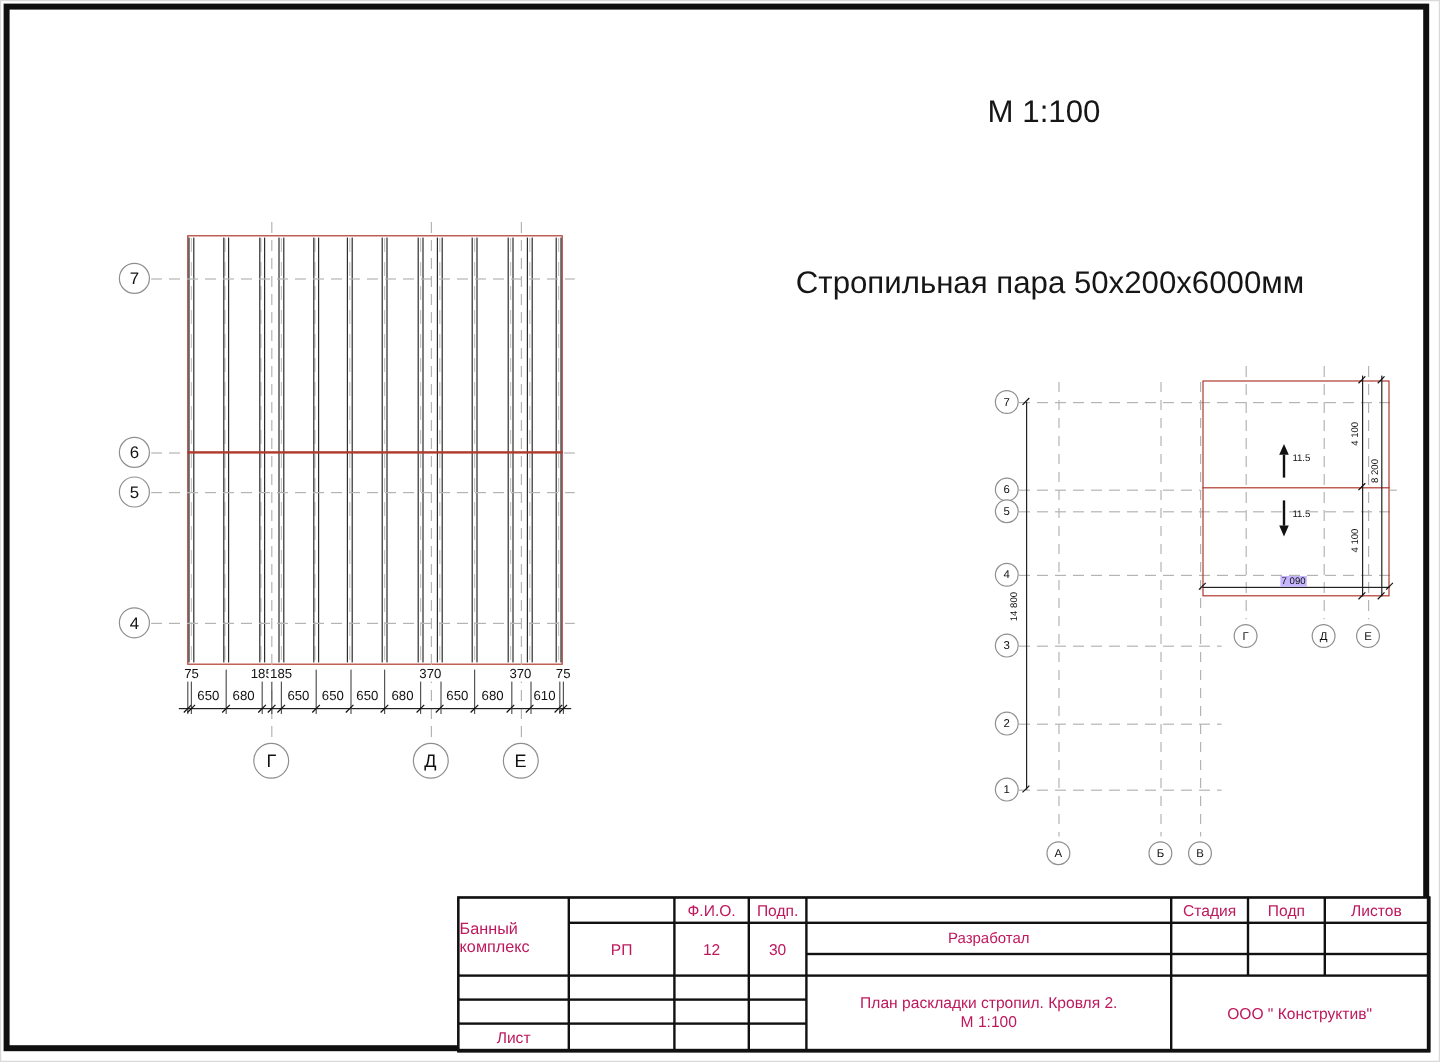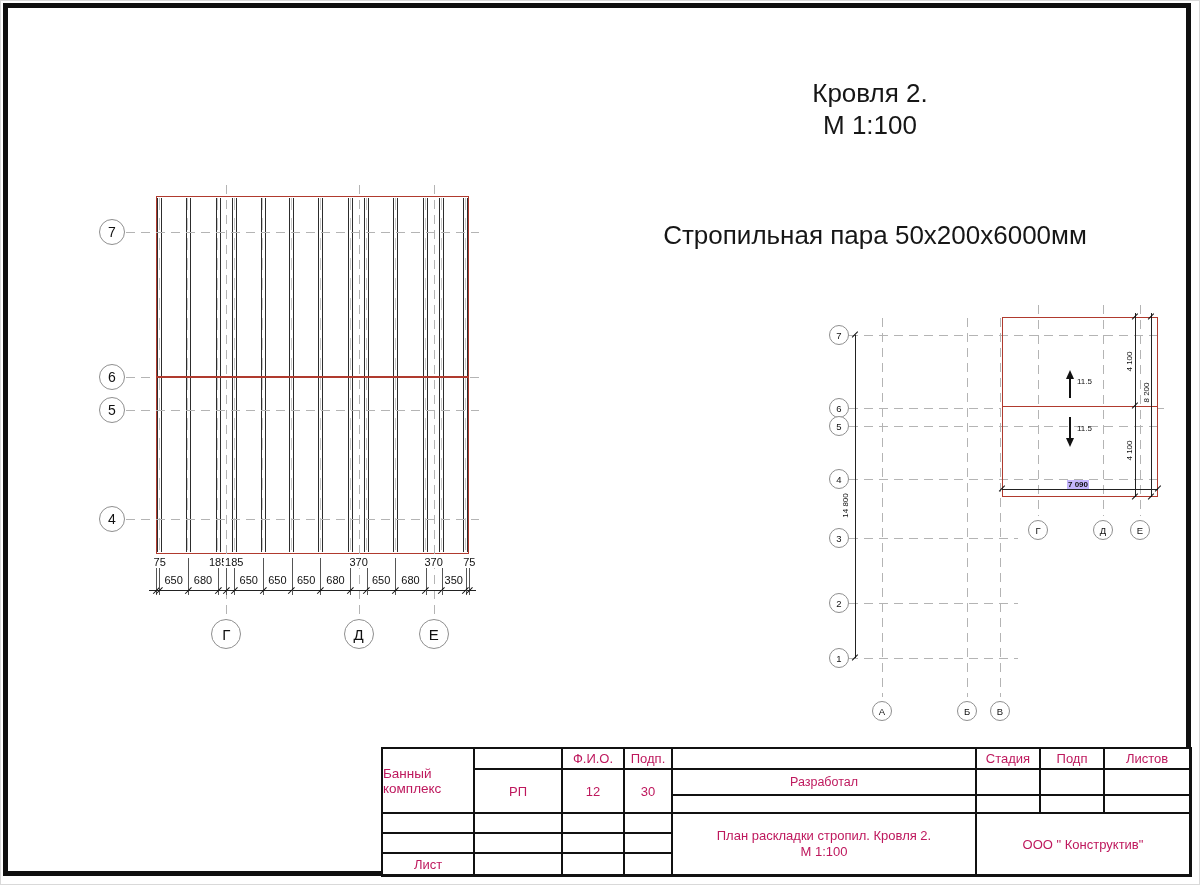--- a/index.html
+++ b/index.html
@@ -22,21 +22,20 @@
     font-size:13px;color:#be185d;overflow:hidden;}
   .tc.two{flex-direction:column;line-height:1.25;}
 </style>
 </head>
 <body>
 
 <div class="sheet" id="stage">
   <div class="frame"></div>
 
   <div class="main-title">
-    <div>Кровля 2.</div>
     <div>М 1:100</div>
   </div>
   <div class="subtitle">Стропильная пара 50х200х6000мм</div>
 
   <div class="tblock">
     <div class="tc"></div>
     <div class="tc">Ф.И.О.</div>
     <div class="tc">Подп.</div>
     <div class="tc"></div>
     <div class="tc" style="grid-row:1/span 3;font-size:13.5px;">Банный комплекс</div>
@@ -141,21 +140,21 @@
     <div style="position: absolute; left: 469px; top: 558px; width: 1px; height: 37px; background: rgb(85, 85, 85);"></div>
     <div style="position: absolute; left: 464.5px; top: 589.8px; width: 9px; height: 1.4px; background: rgb(17, 17, 17); transform: rotate(-45deg);"></div>
     <div style="position: absolute; left: 173.659px; top: 574px; font-size: 11px; transform: translateX(-50%); white-space: nowrap; background: rgb(255, 255, 255); padding: 0px 1px;">650</div>
     <div style="position: absolute; left: 203.016px; top: 574px; font-size: 11px; transform: translateX(-50%); white-space: nowrap; background: rgb(255, 255, 255); padding: 0px 1px;">680</div>
     <div style="position: absolute; left: 248.708px; top: 574px; font-size: 11px; transform: translateX(-50%); white-space: nowrap; background: rgb(255, 255, 255); padding: 0px 1px;">650</div>
     <div style="position: absolute; left: 277.403px; top: 574px; font-size: 11px; transform: translateX(-50%); white-space: nowrap; background: rgb(255, 255, 255); padding: 0px 1px;">650</div>
     <div style="position: absolute; left: 306.099px; top: 574px; font-size: 11px; transform: translateX(-50%); white-space: nowrap; background: rgb(255, 255, 255); padding: 0px 1px;">650</div>
     <div style="position: absolute; left: 335.456px; top: 574px; font-size: 11px; transform: translateX(-50%); white-space: nowrap; background: rgb(255, 255, 255); padding: 0px 1px;">680</div>
     <div style="position: absolute; left: 381.148px; top: 574px; font-size: 11px; transform: translateX(-50%); white-space: nowrap; background: rgb(255, 255, 255); padding: 0px 1px;">650</div>
     <div style="position: absolute; left: 410.506px; top: 574px; font-size: 11px; transform: translateX(-50%); white-space: nowrap; background: rgb(255, 255, 255); padding: 0px 1px;">680</div>
-    <div style="position: absolute; left: 453.769px; top: 574px; font-size: 11px; transform: translateX(-50%); white-space: nowrap; background: rgb(255, 255, 255); padding: 0px 1px;">350</div>
+    <div style="position: absolute; left: 453.769px; top: 574px; font-size: 11px; transform: translateX(-50%); white-space: nowrap; background: rgb(255, 255, 255); padding: 0px 1px;">610</div>
     <div style="position: absolute; left: 159.656px; top: 556px; font-size: 11px; transform: translateX(-50%); white-space: nowrap; background: rgb(255, 255, 255); padding: 0px 1px;">75</div>
     <div style="position: absolute; left: 218.11px; top: 556px; font-size: 11px; transform: translateX(-50%); white-space: nowrap; background: rgb(255, 255, 255); padding: 0px 1px;">185</div>
     <div style="position: absolute; left: 234.277px; top: 556px; font-size: 11px; transform: translateX(-50%); white-space: nowrap; background: rgb(255, 255, 255); padding: 0px 1px;">185</div>
     <div style="position: absolute; left: 358.633px; top: 556px; font-size: 11px; transform: translateX(-50%); white-space: nowrap; background: rgb(255, 255, 255); padding: 0px 1px;">370</div>
     <div style="position: absolute; left: 433.683px; top: 556px; font-size: 11px; transform: translateX(-50%); white-space: nowrap; background: rgb(255, 255, 255); padding: 0px 1px;">370</div>
     <div style="position: absolute; left: 469.344px; top: 556px; font-size: 11px; transform: translateX(-50%); white-space: nowrap; background: rgb(255, 255, 255); padding: 0px 1px;">75</div>
     <div style="position: absolute; left: 849px; top: 335px; width: 314px; height: 1px; background: repeating-linear-gradient(to right, rgb(180, 180, 180) 0px, rgb(180, 180, 180) 9px, transparent 9px, transparent 15px);"></div>
     <div style="position: absolute; left: 829px; top: 325px; width: 20px; height: 20px; border: 1.3px solid rgb(143, 143, 143); border-radius: 50%; background: rgb(255, 255, 255); box-sizing: border-box; display: flex; align-items: center; justify-content: center; font-size: 9.5px;">7</div>
     <div style="position: absolute; left: 849px; top: 408px; width: 151px; height: 1px; background: repeating-linear-gradient(to right, rgb(180, 180, 180) 0px, rgb(180, 180, 180) 9px, transparent 9px, transparent 15px);"></div>
     <div style="position: absolute; left: 1158px; top: 408px; width: 6px; height: 1px; background: repeating-linear-gradient(to right, rgb(180, 180, 180) 0px, rgb(180, 180, 180) 9px, transparent 9px, transparent 15px);"></div>
@@ -184,21 +183,21 @@
     <div style="position: absolute; left: 1130px; top: 520px; width: 20px; height: 20px; border: 1.3px solid rgb(143, 143, 143); border-radius: 50%; background: rgb(255, 255, 255); box-sizing: border-box; display: flex; align-items: center; justify-content: center; font-size: 9.5px;">Е</div>
     <div style="position: absolute; left: 855px; top: 335px; width: 1px; height: 323px; background: rgb(34, 34, 34);"></div>
     <div style="position: absolute; left: 851px; top: 334.4px; width: 8px; height: 1.2px; background: rgb(17, 17, 17); transform: rotate(-45deg);"></div>
     <div style="position: absolute; left: 851px; top: 657.4px; width: 8px; height: 1.2px; background: rgb(17, 17, 17); transform: rotate(-45deg);"></div>
     <div style="position: absolute; left: 820px; top: 501px; width: 50px; text-align: center; font-size: 8px; transform: rotate(-90deg); white-space: nowrap;">14 800</div>
     <div style="position: absolute; left: 1002px; top: 317px; width: 156px; height: 180px; border: 1.3px solid rgb(176, 58, 46); box-sizing: border-box;"></div>
     <div style="position: absolute; left: 1002px; top: 406px; width: 156px; height: 1.3px; background: rgb(176, 58, 46);"></div>
     <div style="position: absolute; left: 1002px; top: 489px; width: 156px; height: 1px; background: rgb(34, 34, 34);"></div>
     <div style="position: absolute; left: 998px; top: 488.4px; width: 8px; height: 1.2px; background: rgb(17, 17, 17); transform: rotate(-45deg);"></div>
     <div style="position: absolute; left: 1154px; top: 488.4px; width: 8px; height: 1.2px; background: rgb(17, 17, 17); transform: rotate(-45deg);"></div>
-    <div style="position: absolute; left: 1078px; top: 480px; font-size: 8px; transform: translateX(-50%); white-space: nowrap; background: #c4b5fd; padding: 0px 1px; font-weight: bold;">7 090</div>
+    <div style="position: absolute; left: 1078px; top: 480px; font-size: 8px; transform: translateX(-50%); white-space: nowrap; background: #c4b5fd; padding: 0px 1px;">7 090</div>
     <div style="position: absolute; left: 1135px; top: 313px; width: 1px; height: 184px; background: rgb(34, 34, 34);"></div>
     <div style="position: absolute; left: 1131px; top: 316.4px; width: 8px; height: 1.2px; background: rgb(17, 17, 17); transform: rotate(-45deg);"></div>
     <div style="position: absolute; left: 1131px; top: 405.4px; width: 8px; height: 1.2px; background: rgb(17, 17, 17); transform: rotate(-45deg);"></div>
     <div style="position: absolute; left: 1131px; top: 496.4px; width: 8px; height: 1.2px; background: rgb(17, 17, 17); transform: rotate(-45deg);"></div>
     <div style="position: absolute; left: 1104px; top: 357px; width: 50px; text-align: center; font-size: 8px; transform: rotate(-90deg); white-space: nowrap;">4 100</div>
     <div style="position: absolute; left: 1104px; top: 446px; width: 50px; text-align: center; font-size: 8px; transform: rotate(-90deg); white-space: nowrap;">4 100</div>
     <div style="position: absolute; left: 1151px; top: 313px; width: 1px; height: 184px; background: rgb(34, 34, 34);"></div>
     <div style="position: absolute; left: 1147px; top: 316.4px; width: 8px; height: 1.2px; background: rgb(17, 17, 17); transform: rotate(-45deg);"></div>
     <div style="position: absolute; left: 1147px; top: 496.4px; width: 8px; height: 1.2px; background: rgb(17, 17, 17); transform: rotate(-45deg);"></div>
     <div style="position: absolute; left: 1121px; top: 388px; width: 50px; text-align: center; font-size: 8px; transform: rotate(-90deg); white-space: nowrap;">8 200</div>

